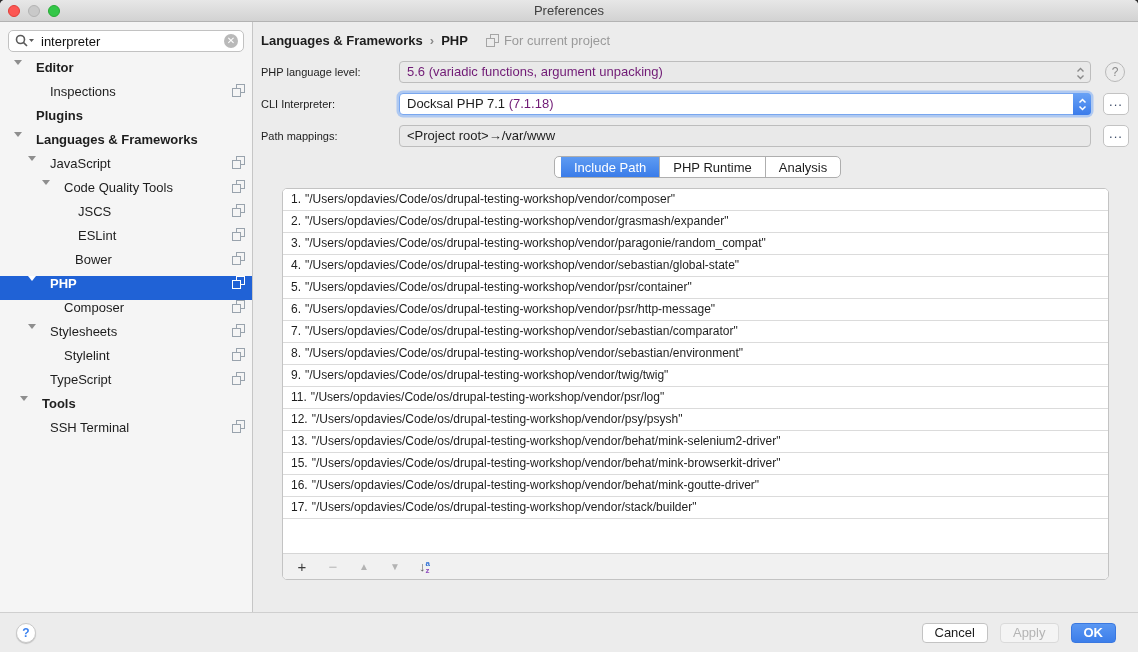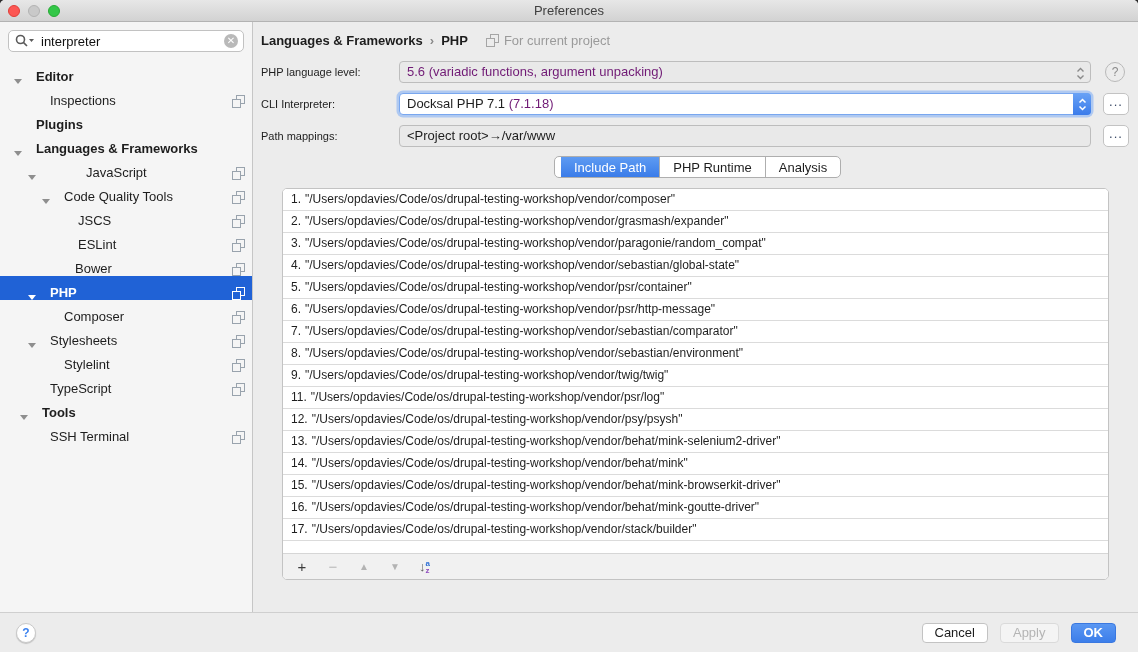--- a/index.html
+++ b/index.html
@@ -19,21 +19,21 @@
   .content{flex:1;display:flex;min-height:0;}
 
   
   .sidebar{width:253px;background:#f5f5f5;border-right:1px solid #c6c6c6;position:relative;--row-bg:#f5f5f5;}
   .search-wrap{margin:8px;position:relative;height:22px;}
   .search-input{width:100%;height:22px;border:1px solid #c2c2c2;border-radius:5px;padding:0 24px 0 32px;font-size:13px;background:#fff;outline:none;color:#111;font-family:"Liberation Sans","DejaVu Sans",sans-serif;}
   .mag{position:absolute;left:7px;top:4px;width:20px;height:14px;color:#5a5a5a;}
   .mag svg{display:block;}
   .clear{position:absolute;right:6px;top:4px;width:14px;height:14px;border-radius:50%;background:#b9b9b9;color:#fff;font-size:10px;line-height:14px;text-align:center;cursor:pointer;}
   .tree{margin-top:6px;}
-  .tree-row{height:24px;display:flex;align-items:flex-end;position:relative;font-size:13px;color:#1d1d1d;--row-bg:#f5f5f5;}
+  .tree-row{height:24px;display:flex;align-items:flex-start;position:relative;font-size:13px;color:#1d1d1d;--row-bg:#f5f5f5;}
   .tree-row.bold{font-weight:bold;}
   .tree-row.selected{background:#2062d6;color:#fff;--row-bg:#2062d6;}
   .disclosure{width:22px;flex:0 0 22px;display:flex;align-items:center;}
   .disclosure::before{content:'';border-left:4.5px solid transparent;border-right:4.5px solid transparent;border-top:5.5px solid #8e8e8e;}
   .selected .disclosure::before{border-top-color:#fff;}
   .disclosure.hidden::before{display:none;}
   .tree-icon{position:absolute;right:7px;width:13px;height:13px;color:#99a3ad;}
   .selected .tree-icon{color:#fff;}
   .tree-icon svg{display:block;}
 
@@ -129,21 +129,21 @@
               </span>
             </div>
             <div class="tree-row bold" style="padding-left: 14px;">
               <span class="disclosure hidden"></span>
               <span>Plugins</span>
             </div>
             <div class="tree-row bold" style="padding-left: 14px;">
               <span class="disclosure"></span>
               <span>Languages &amp; Frameworks</span>
             </div>
-            <div class="tree-row" style="padding-left: 28px; gap: 36px;">
+            <div class="tree-row" style="padding-left: 28px;">
               <span class="disclosure"></span>
               <span>JavaScript</span>
               <span class="tree-icon">
                 <svg width="13" height="13" viewBox="0 0 13 13">
                   <rect x="4.5" y="0.5" width="8" height="8" fill="none" stroke="currentColor"></rect>
                   <rect x="0.5" y="4.5" width="8" height="8" style="fill:var(--row-bg)" stroke="currentColor"></rect>
                 </svg>
               </span>
             </div>
             <div class="tree-row" style="padding-left: 42px;">
@@ -314,21 +314,20 @@
               <div class="prow"><span class="num">3.</span><span>"/Users/opdavies/Code/os/drupal-testing-workshop/vendor/paragonie/random_compat"</span></div>
               <div class="prow"><span class="num">4.</span><span>"/Users/opdavies/Code/os/drupal-testing-workshop/vendor/sebastian/global-state"</span></div>
               <div class="prow"><span class="num">5.</span><span>"/Users/opdavies/Code/os/drupal-testing-workshop/vendor/psr/container"</span></div>
               <div class="prow"><span class="num">6.</span><span>"/Users/opdavies/Code/os/drupal-testing-workshop/vendor/psr/http-message"</span></div>
               <div class="prow"><span class="num">7.</span><span>"/Users/opdavies/Code/os/drupal-testing-workshop/vendor/sebastian/comparator"</span></div>
               <div class="prow"><span class="num">8.</span><span>"/Users/opdavies/Code/os/drupal-testing-workshop/vendor/sebastian/environment"</span></div>
               <div class="prow"><span class="num">9.</span><span>"/Users/opdavies/Code/os/drupal-testing-workshop/vendor/twig/twig"</span></div>
               <div class="prow"><span class="num">11.</span><span>"/Users/opdavies/Code/os/drupal-testing-workshop/vendor/psr/log"</span></div>
               <div class="prow"><span class="num">12.</span><span>"/Users/opdavies/Code/os/drupal-testing-workshop/vendor/psy/psysh"</span></div>
               <div class="prow"><span class="num">13.</span><span>"/Users/opdavies/Code/os/drupal-testing-workshop/vendor/behat/mink-selenium2-driver"</span></div>
-              <div class="prow"><span class="num">14.</span><span>"/Users/opdavies/Code/os/drupal-testing-workshop/vendor/behat/mink"</span></div>
               <div class="prow"><span class="num">15.</span><span>"/Users/opdavies/Code/os/drupal-testing-workshop/vendor/behat/mink-browserkit-driver"</span></div>
               <div class="prow"><span class="num">16.</span><span>"/Users/opdavies/Code/os/drupal-testing-workshop/vendor/behat/mink-goutte-driver"</span></div>
               <div class="prow"><span class="num">17.</span><span>"/Users/opdavies/Code/os/drupal-testing-workshop/vendor/stack/builder"</span></div>
             </div>
           <div class="ptoolbar">
             <span class="tbtn">+</span>
             <span class="tbtn dim">−</span>
             <span class="tbtn tri">▲</span>
             <span class="tbtn tri">▼</span>
             <span class="sort">

